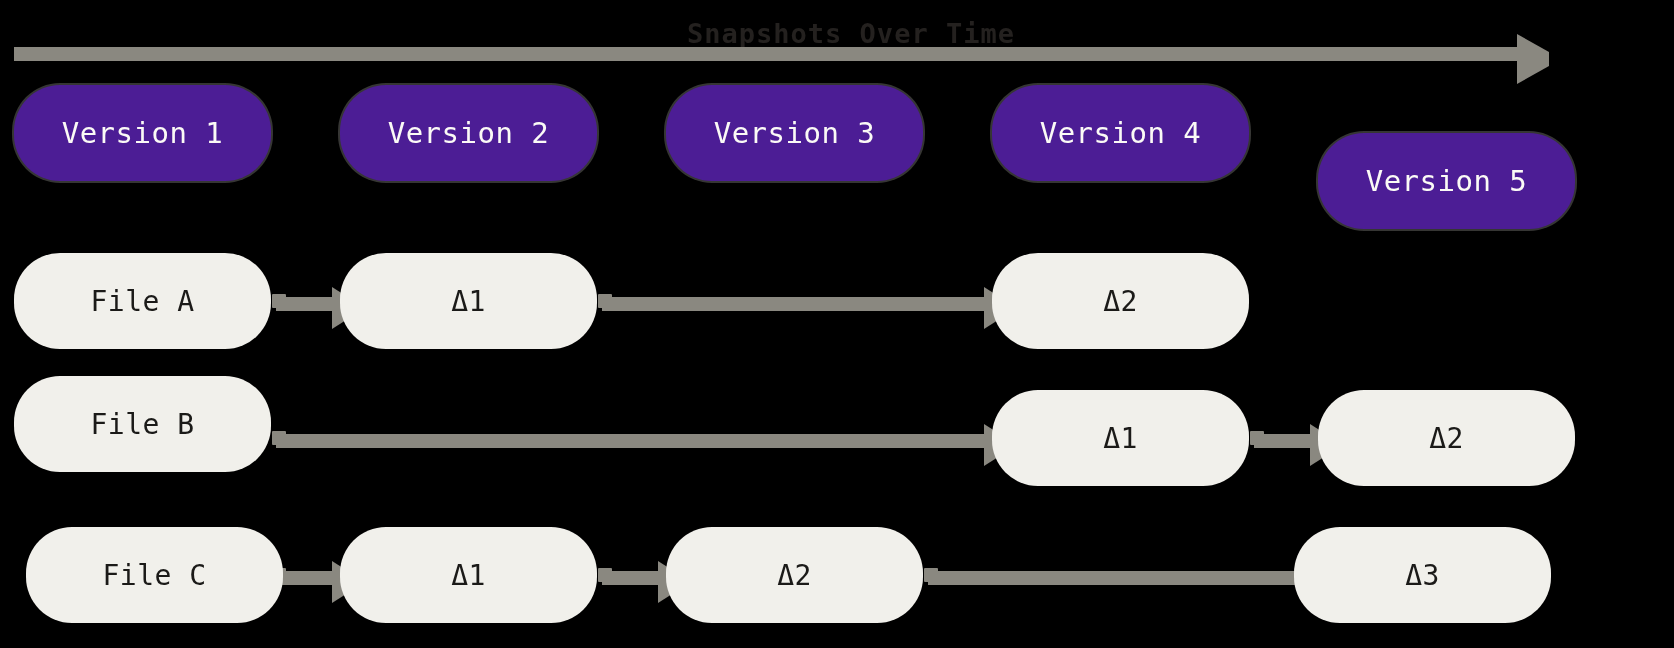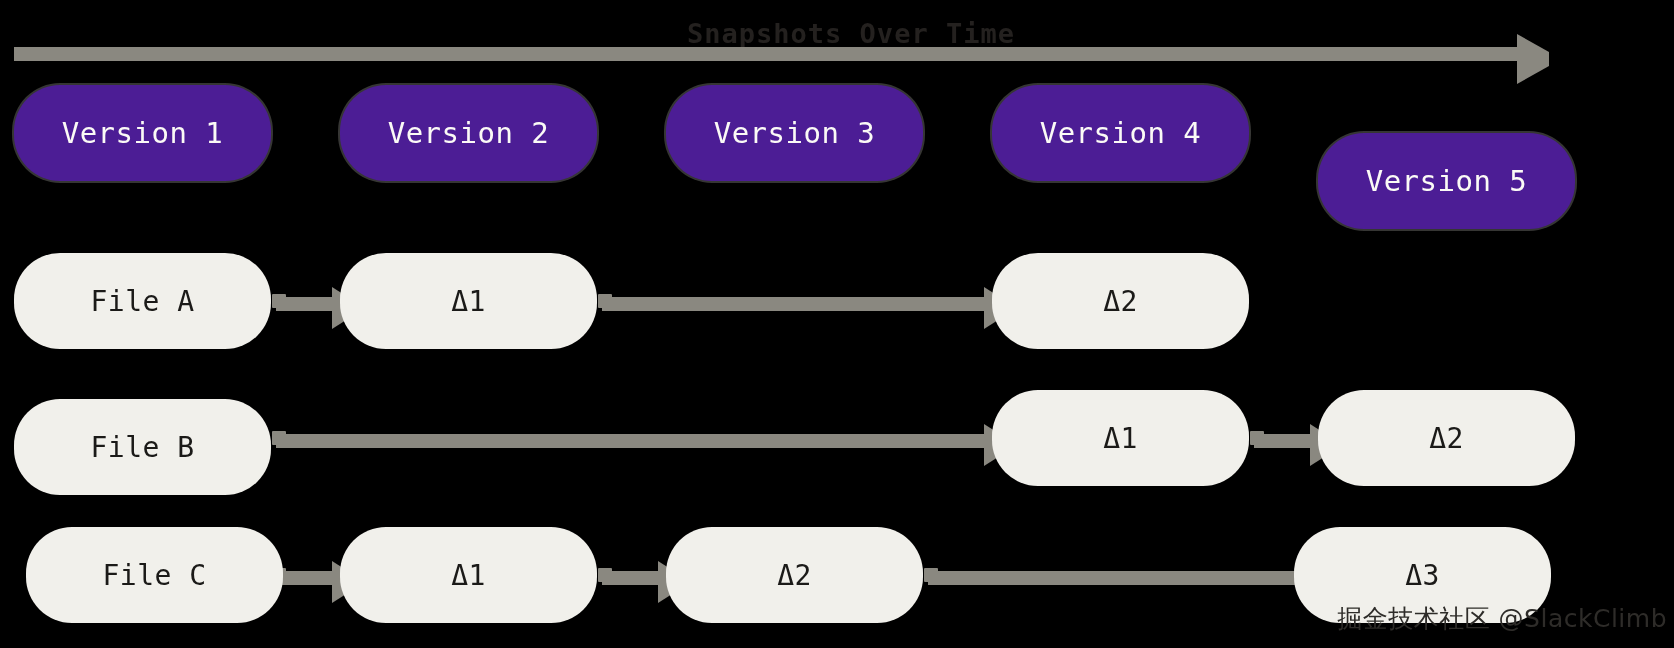--- a/index.html
+++ b/index.html
@@ -160,21 +160,21 @@
       </div>
       <div class="node file-node" style="left: 978px; top: 239px; width: 257px;">
         <span>Δ2</span>
       </div>
       <div class="connector" style="left: 262px; top: 420px; width: 714px;"></div>
       <div class="connector-tail" style="left: 258px; top: 417px;"></div>
       <div class="connector-head" style="left: 970px; top: 410px;"></div>
       <div class="connector" style="left: 1240px; top: 420px; width: 62px;"></div>
       <div class="connector-tail" style="left: 1236px; top: 417px;"></div>
       <div class="connector-head" style="left: 1296px; top: 410px;"></div>
-      <div class="node file-node" style="left: 0px; top: 385px; width: 257px;">
+      <div class="node file-node" style="left: 0px; top: 362px; width: 257px;">
         <span>File B</span>
       </div>
       <div class="node file-node" style="left: 978px; top: 376px; width: 257px;">
         <span>Δ1</span>
       </div>
       <div class="node file-node" style="left: 1304px; top: 376px; width: 257px;">
         <span>Δ2</span>
       </div>
       <div class="connector" style="left: 262px; top: 557px; width: 62px;"></div>
       <div class="connector-tail" style="left: 258px; top: 554px;"></div>
@@ -192,14 +192,13 @@
         <span>Δ1</span>
       </div>
       <div class="node file-node" style="left: 652px; top: 513px; width: 257px;">
         <span>Δ2</span>
       </div>
       <div class="node file-node" style="left: 1280px; top: 513px; width: 257px;">
         <span>Δ3</span>
       </div>
     </div>
 
-  <div class="watermark">掘金技术社区 @SlackClimb</div>
 </div>
 
 </body></html>

